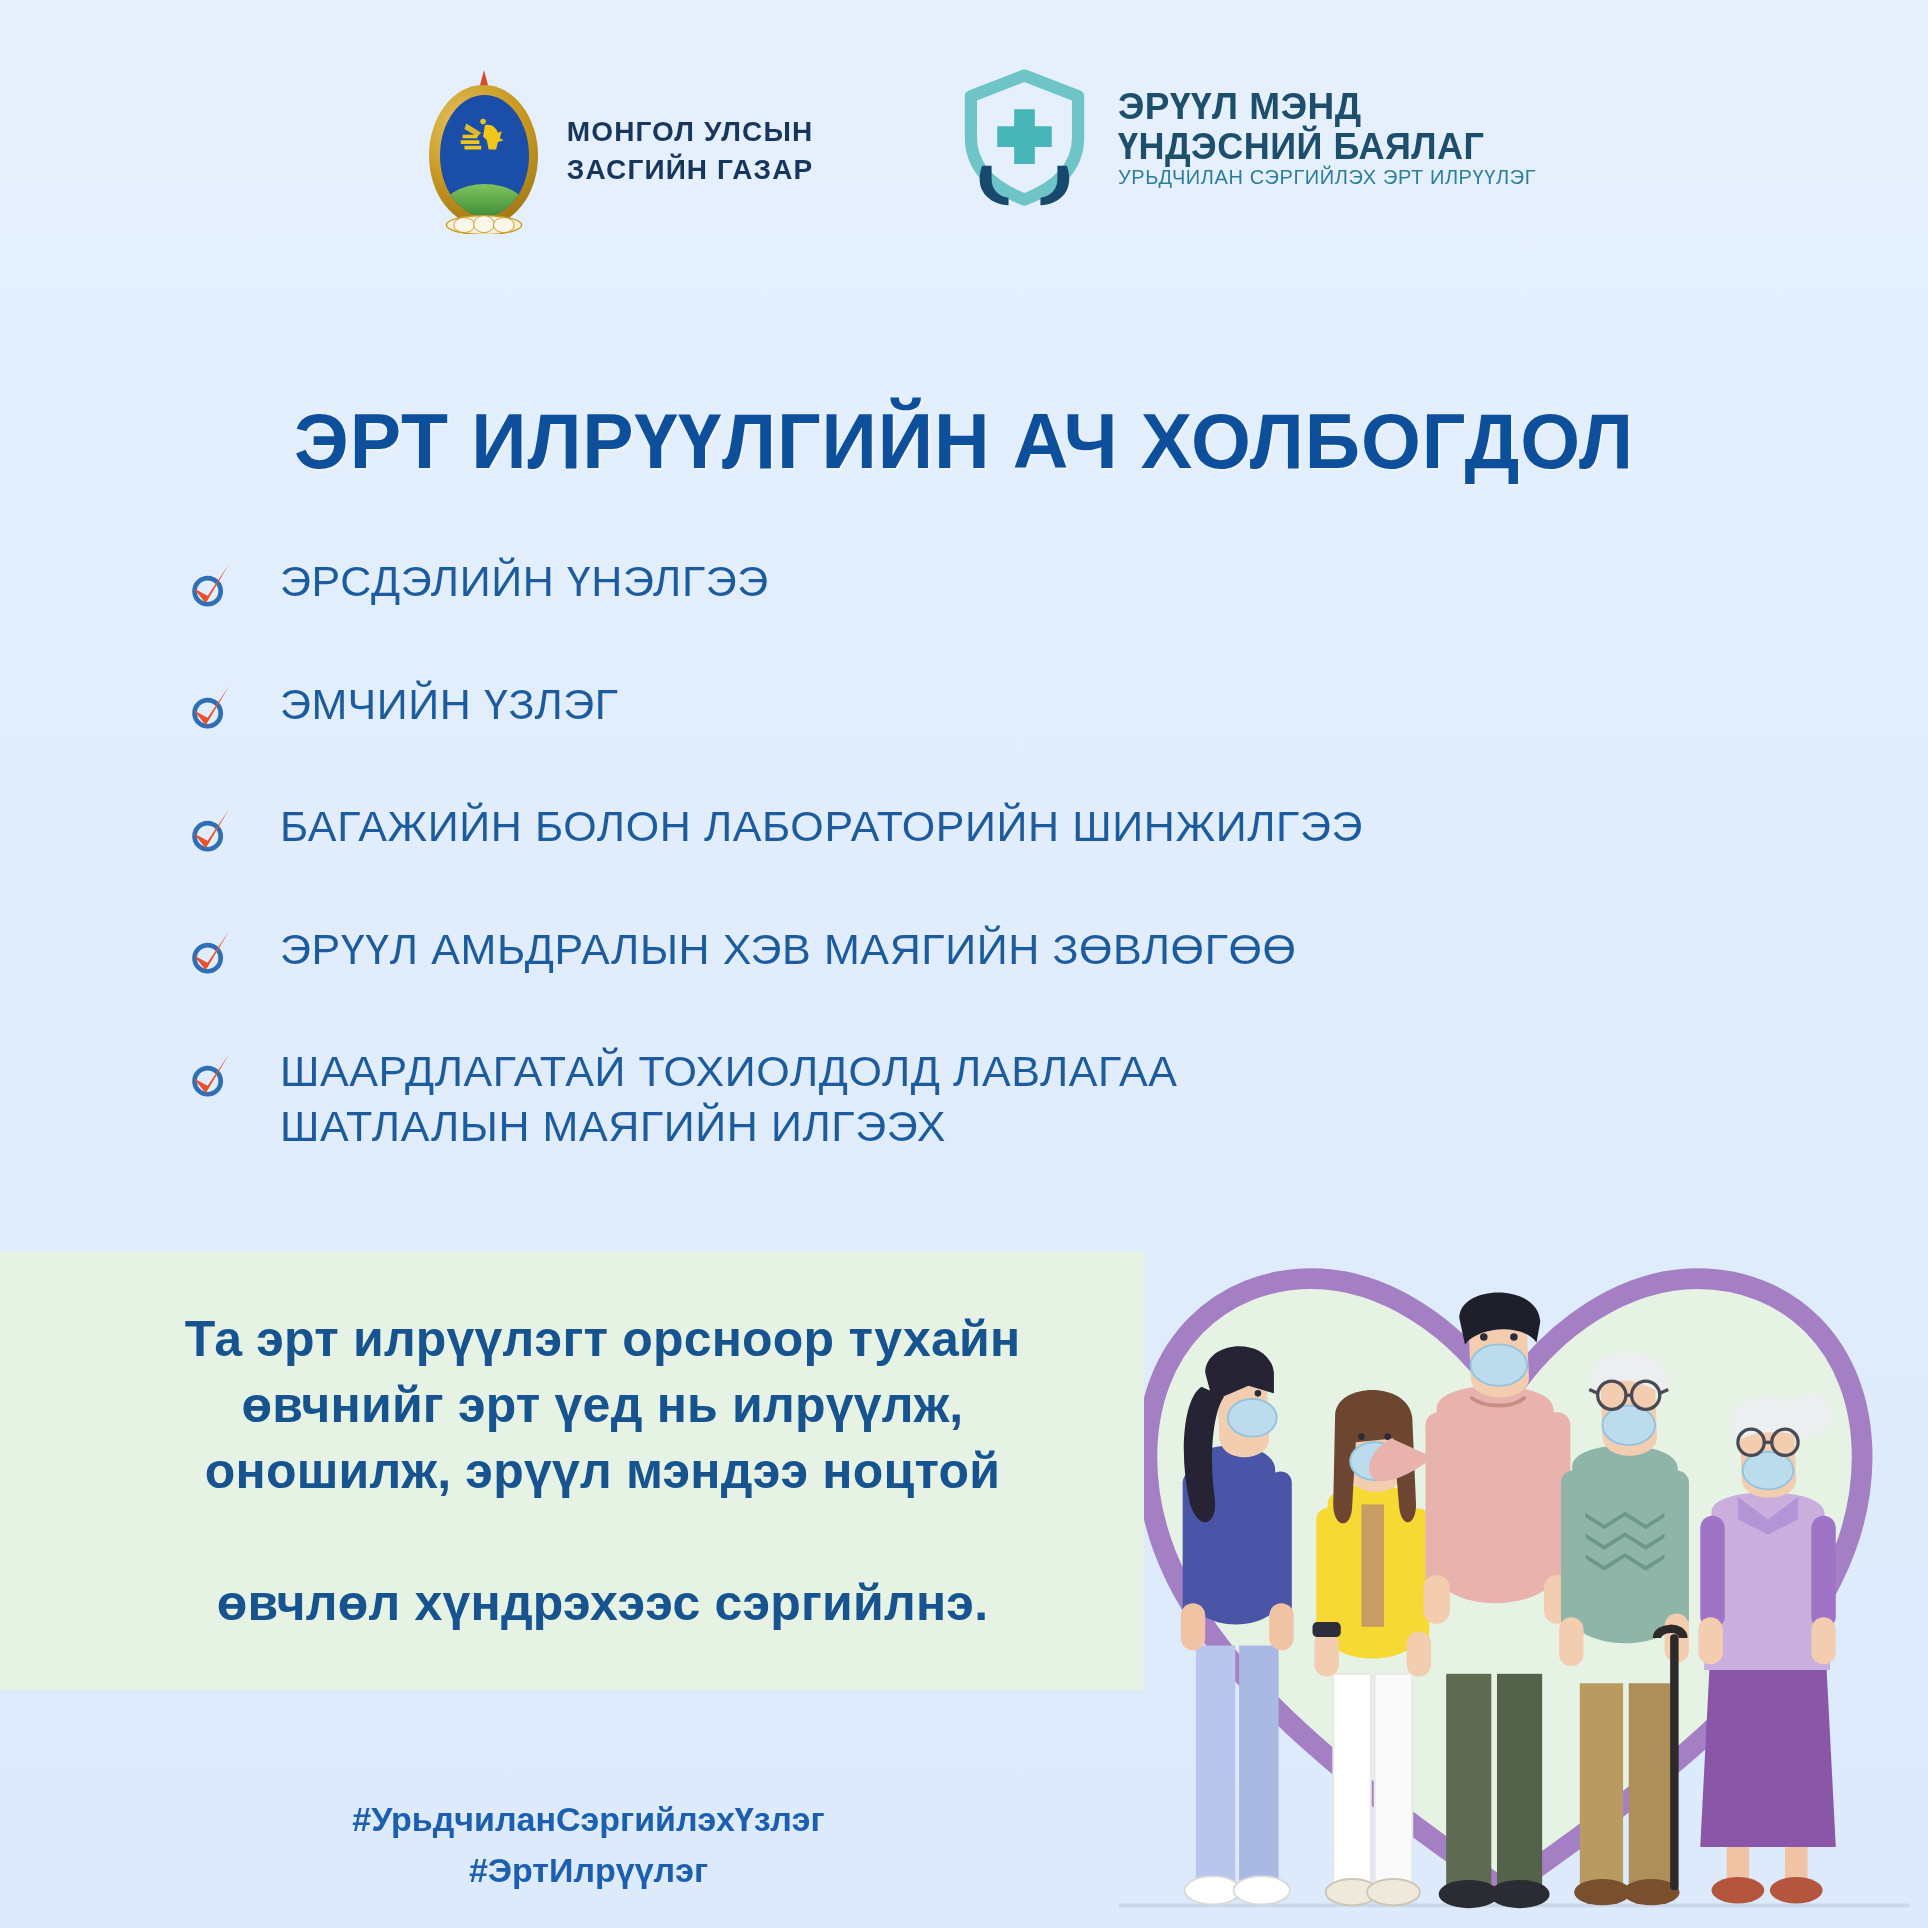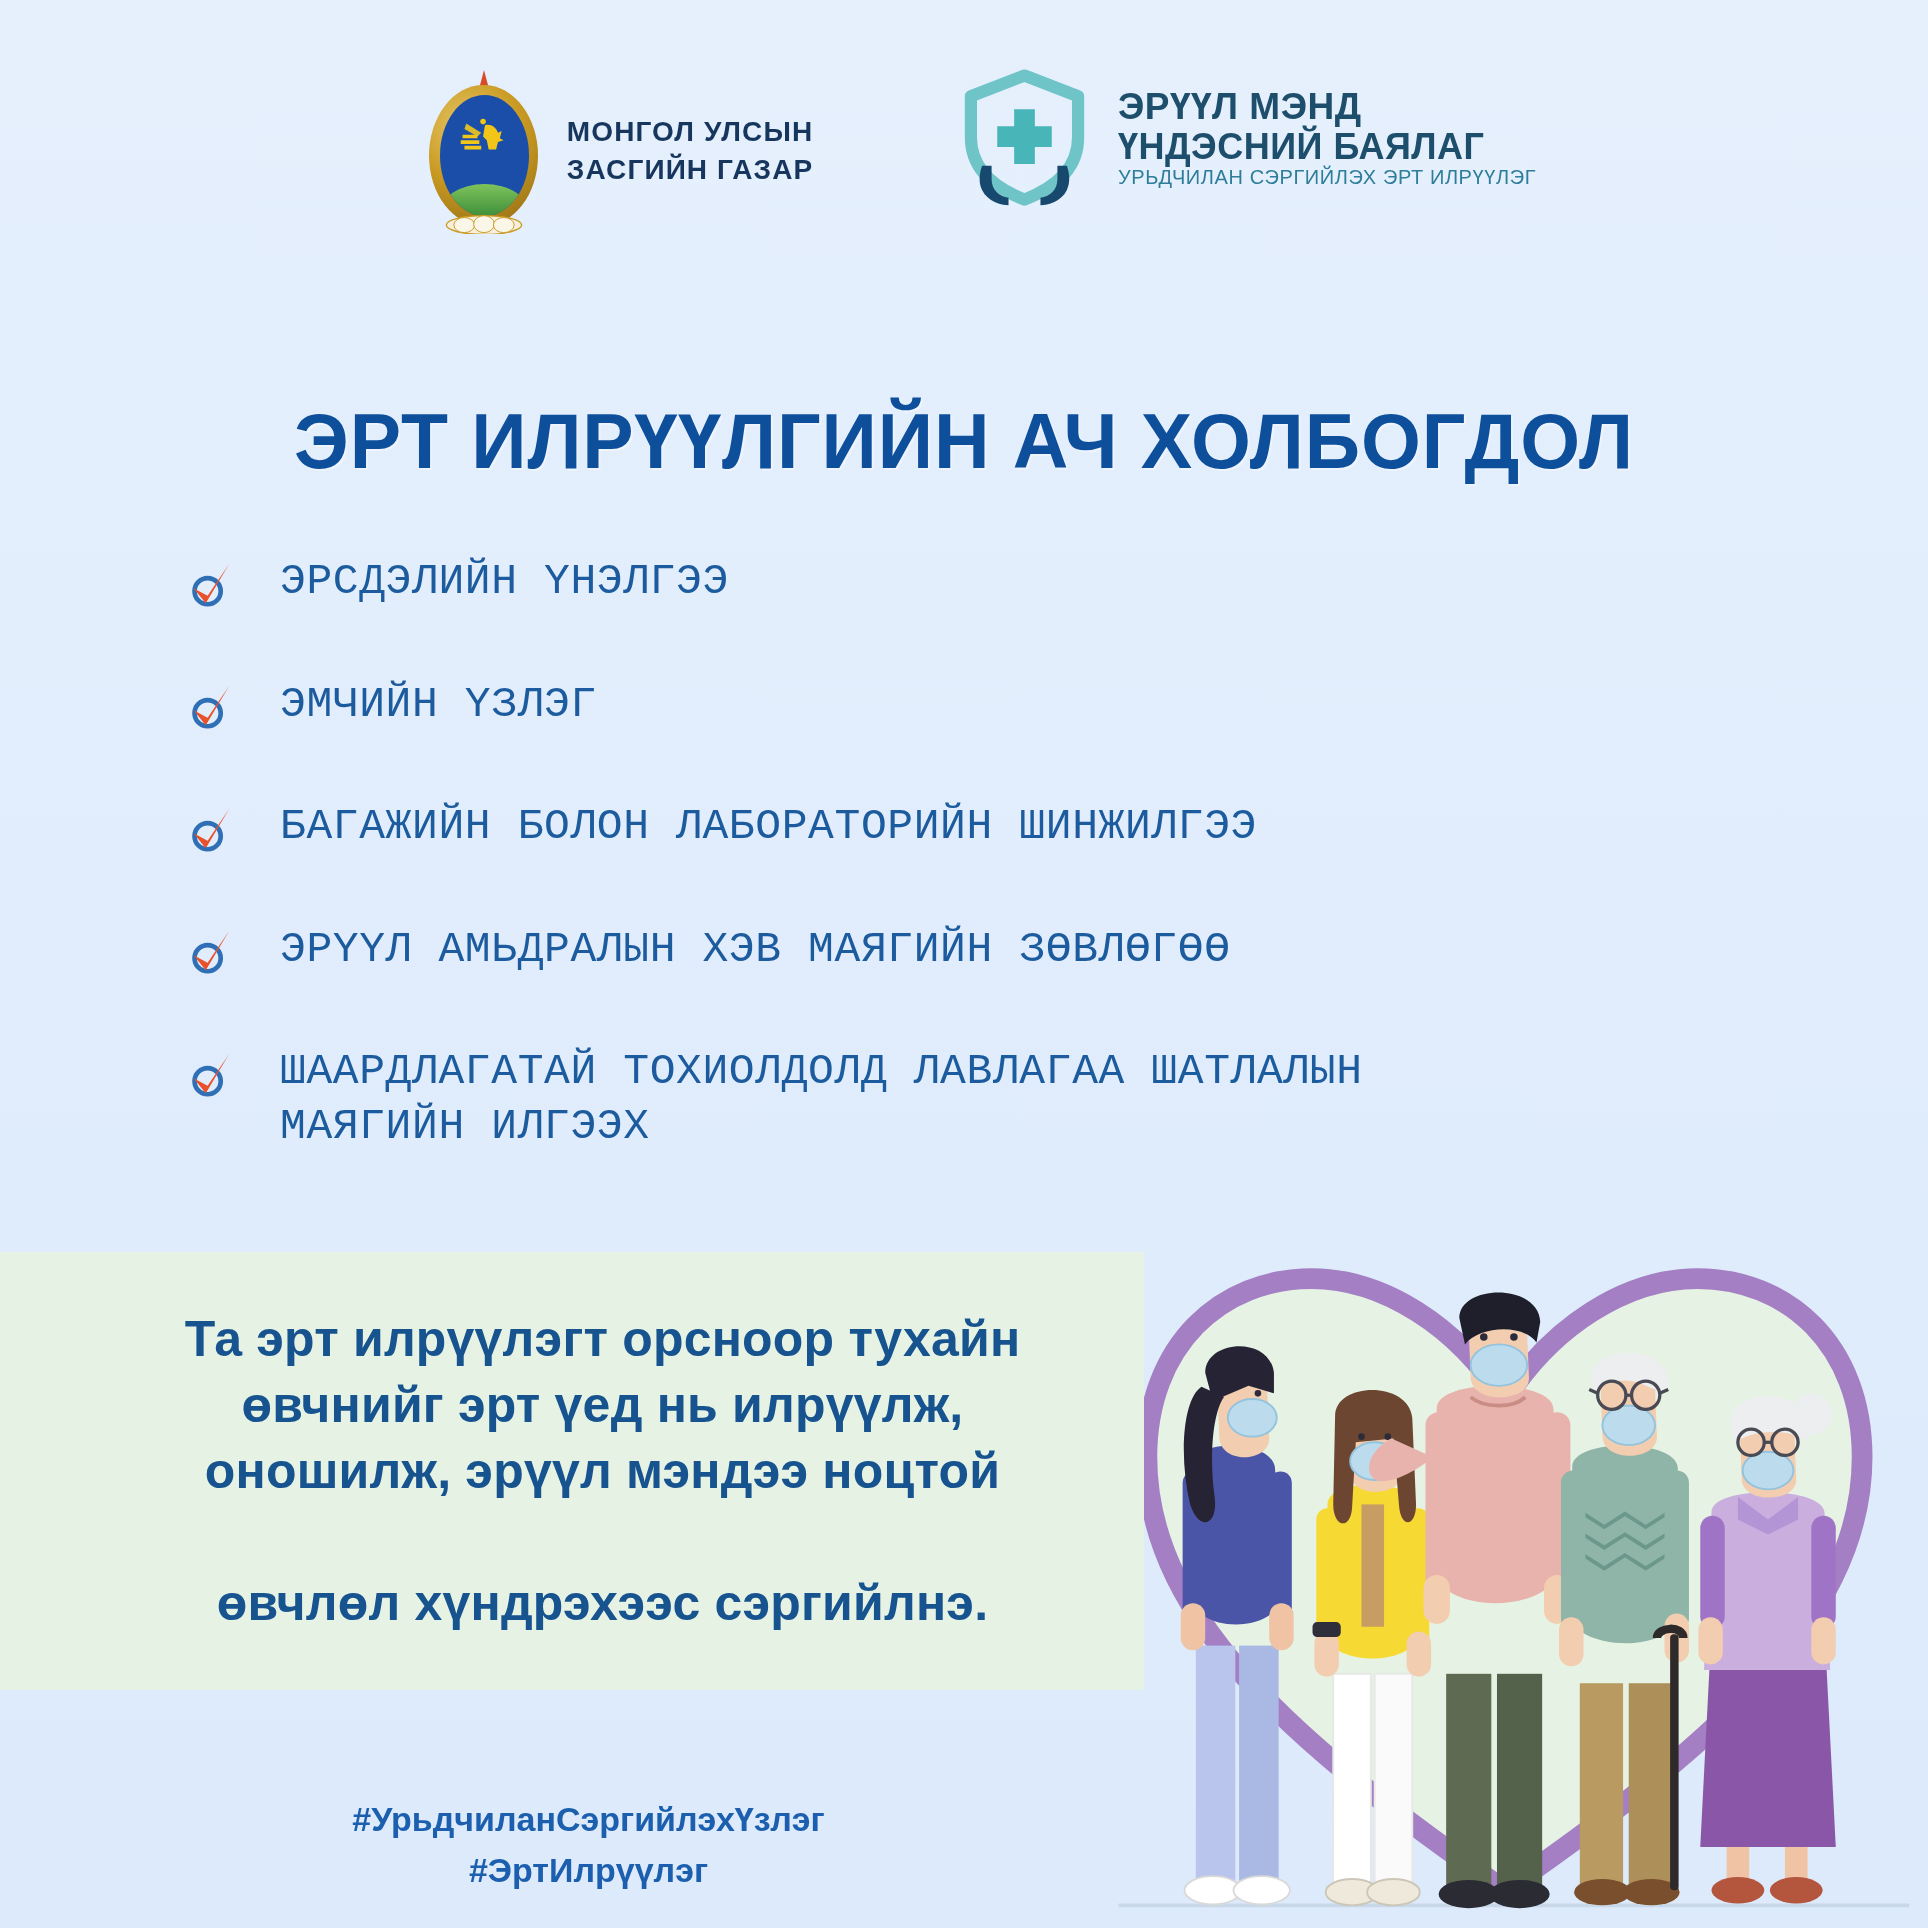--- a/index.html
+++ b/index.html
@@ -69,21 +69,20 @@
     margin-top:34px;
   }
 
   
   .bullets {
     position:absolute; top:554px; left:188px; width:1469px;
   }
   .bullet-row {
     display:flex; align-items:flex-start; gap:49px;
     margin-bottom:66px;
-    font-family:Liberation Mono, monospace;
   }
   .check-icon { width:43px; height:49px; flex:0 0 43px; margin-top:7.5px; }
   .bullet-text {
     color:#1c5c9e; font-size:43px; letter-spacing:0.6px; line-height:1.28;
     font-weight:400;
   }
 
   
   .callout {
     position:absolute; left:0; top:1252px; width:1144px; height:438px;

